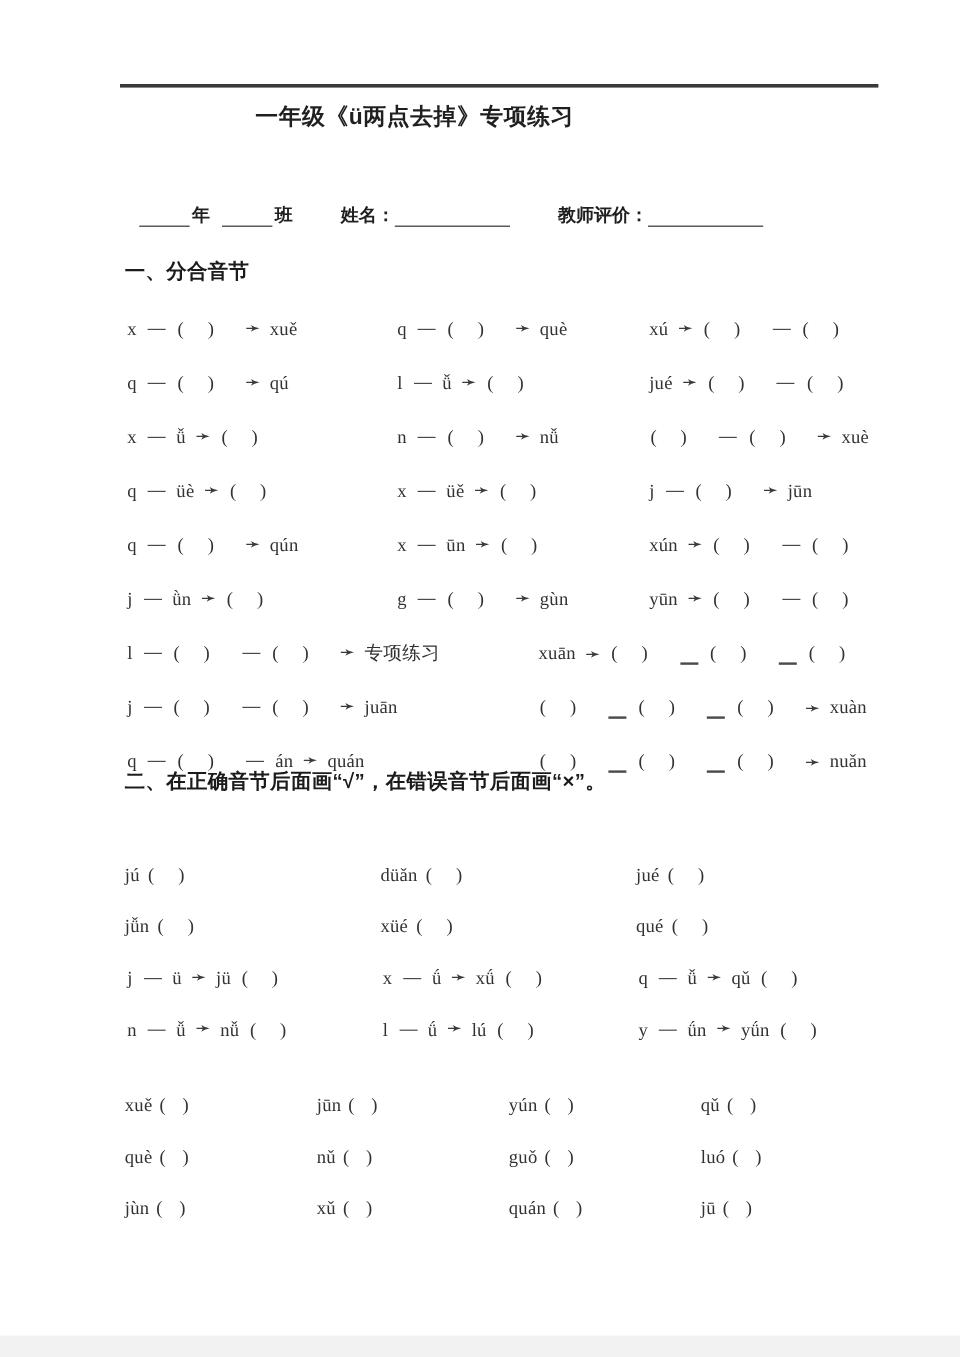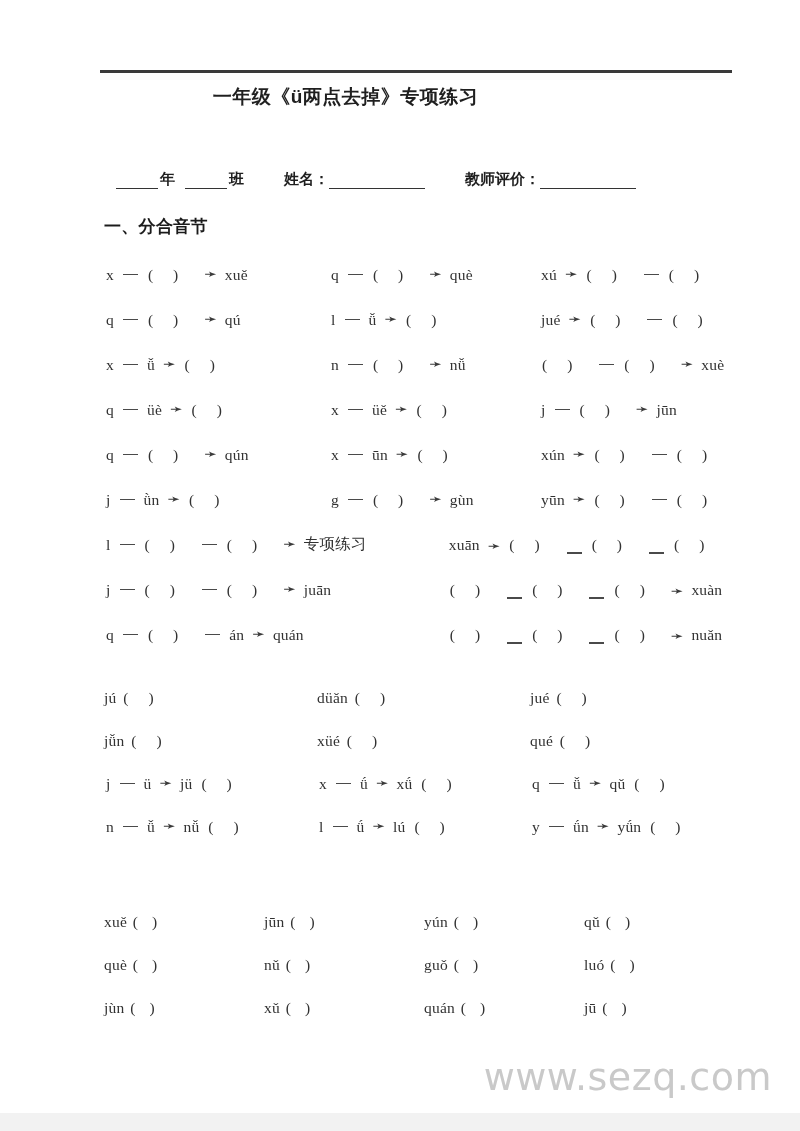--- a/index.html
+++ b/index.html
@@ -92,21 +92,21 @@
 
   
   .ex-block {
     position: absolute;
     left: 104px;
     width: 640px;
     font-size: 15.5px;
     color: #333;
   }
   #sec1-body { top: 252px; }
-  #sec2-body { top: 676px; }
+  #sec2-body { top: 708px; }
   #sec3-body { top: 900px; }
 
   .ex-row {
     display: flex;
     width: 640px;
     height: 45px;
     align-items: center;
   }
   #sec2-body .ex-row { height: 43px; }
   #sec3-body .ex-row { height: 43px; }
@@ -406,20 +406,21 @@
           <span class="dash"></span>
           <span class="paren">()</span>
           <span class="dash"></span>
           <span class="paren">()</span>
           <span class="arrow">➛</span>
           <span class="syl tok">nuǎn</span>
         </div>
       </div>
     </div>
 
+  <div class="sec-head" id="sec2-head">二、在正确音节后面画“√”，在错误音节后面画“×”。</div>
   <div class="ex-block" id="sec2-body">
       <div class="ex-row">
         <div class="cell s2c"><span class="syl">jú</span>&nbsp;<span class="paren">()</span></div>
         <div class="cell s2c"><span class="syl">düǎn</span>&nbsp;<span class="paren">()</span></div>
         <div class="cell s2c"><span class="syl">jué</span>&nbsp;<span class="paren">()</span></div>
       </div>
       <div class="ex-row">
         <div class="cell s2c"><span class="syl">jǚn</span>&nbsp;<span class="paren">()</span></div>
         <div class="cell s2c"><span class="syl">xüé</span>&nbsp;<span class="paren">()</span></div>
         <div class="cell s2c"><span class="syl">qué</span>&nbsp;<span class="paren">()</span></div>
@@ -450,16 +451,15 @@
         <div class="cell s3c"><span class="syl">luó</span>&nbsp;<span class="paren-narrow">()</span></div>
       </div>
       <div class="ex-row">
         <div class="cell s3c"><span class="syl">jùn</span>&nbsp;<span class="paren-narrow">()</span></div>
         <div class="cell s3c"><span class="syl">xǔ</span>&nbsp;<span class="paren-narrow">()</span></div>
         <div class="cell s3c"><span class="syl">quán</span>&nbsp;<span class="paren-narrow">()</span></div>
         <div class="cell s3c"><span class="syl">jū</span>&nbsp;<span class="paren-narrow">()</span></div>
       </div>
     </div>
 
-  <div class="watermark">www.sezq.com</div>
 
   <div class="bottom-band"></div>
 </div>
 
 </body></html>

